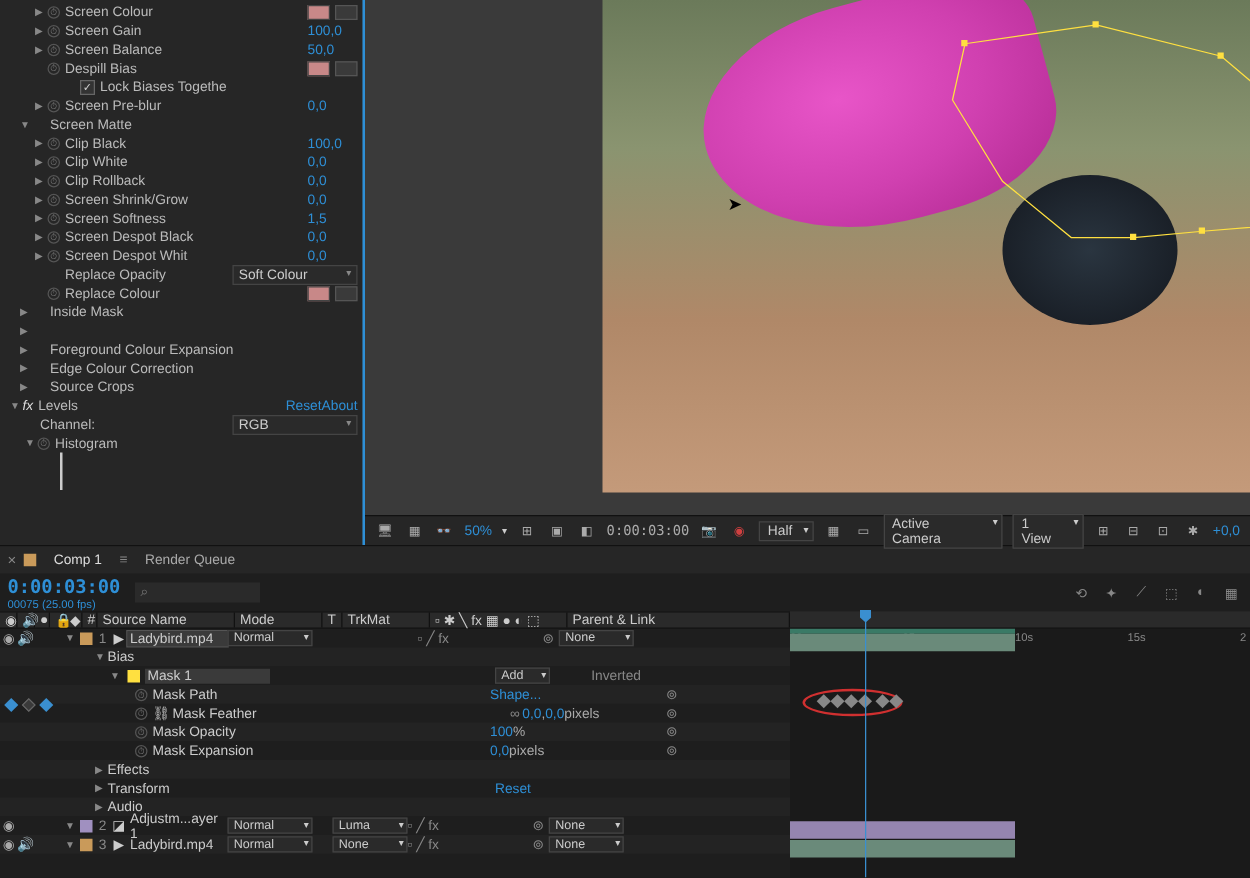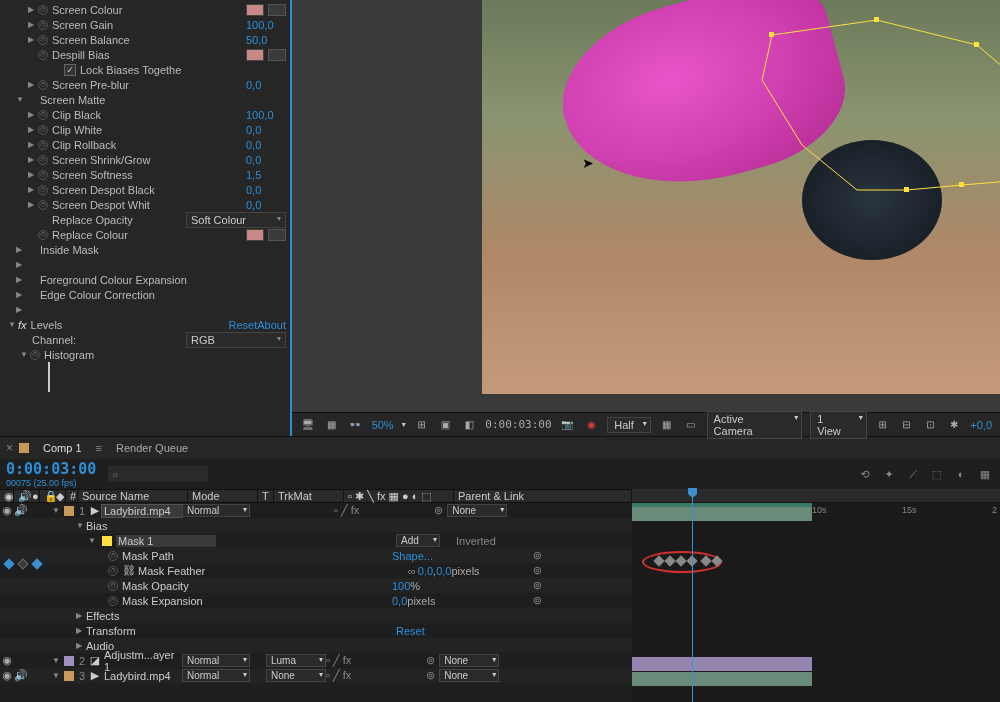--- a/index.html
+++ b/index.html
@@ -214,20 +214,21 @@
       <div class="row">
         <span style="width:12px"></span>
         <span class="tw">▶</span>
         <span style="width:14px"></span>
         <span class="lbl">Edge Colour Correction</span>
       </div>
       <div class="row">
         <span style="width:12px"></span>
         <span class="tw">▶</span>
         <span style="width:14px"></span>
+        <span class="lbl">Source Crops</span>
       </div>
       <div class="row">
         <span style="width:4px"></span>
         <span class="tw">▼</span>
         <span class="fx">fx</span>
         <span class="lbl">Levels</span>
         <span class="rst">Reset</span>
         <span class="abt">About</span>
       </div>
       <div class="row">
@@ -353,21 +354,21 @@
             <span class="tw">▼</span>
             <span>Bias</span>
           </div>
           <div class="lrow">
             <span style="width:88px"></span>
             <span class="tw">▼</span>
             <span style="width:10px;height:10px;background:#ffe040;margin:0 4px"></span>
             <span style="width:100px;background:#3a3a3a;padding:0 2px">Mask 1</span>
             <span style="width:180px"></span>
             <span class="msel" style="width:44px">Add</span>
-            <span style="margin-left:16px;color:#888">Inverted</span>
+            <span style="margin-left:33px;color:#888">Inverted</span>
           </div>
           <div class="lrow alt">
             <span style="width:108px"></span>
             <span class="sw">⏱</span>
             <span style="width:130px">Mask Path</span>
             <span style="width:140px"></span>
             <span class="tlink">Shape...</span>
             <span style="margin-left:auto;margin-right:90px;color:#888">⊚</span>
           </div>
           <div class="lrow">

